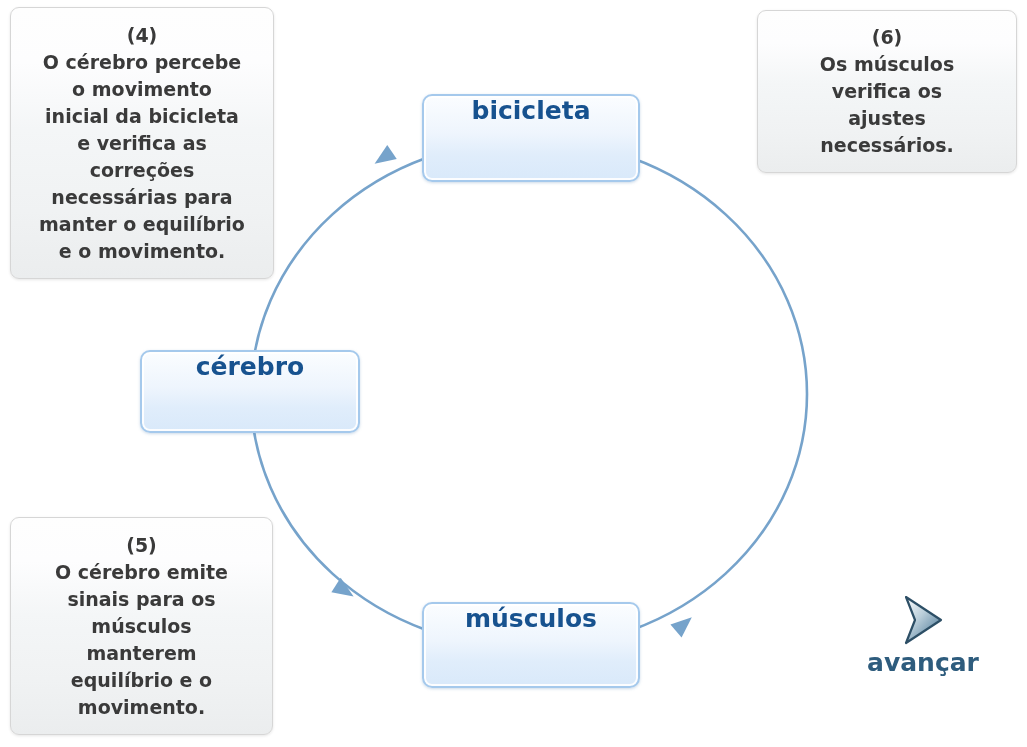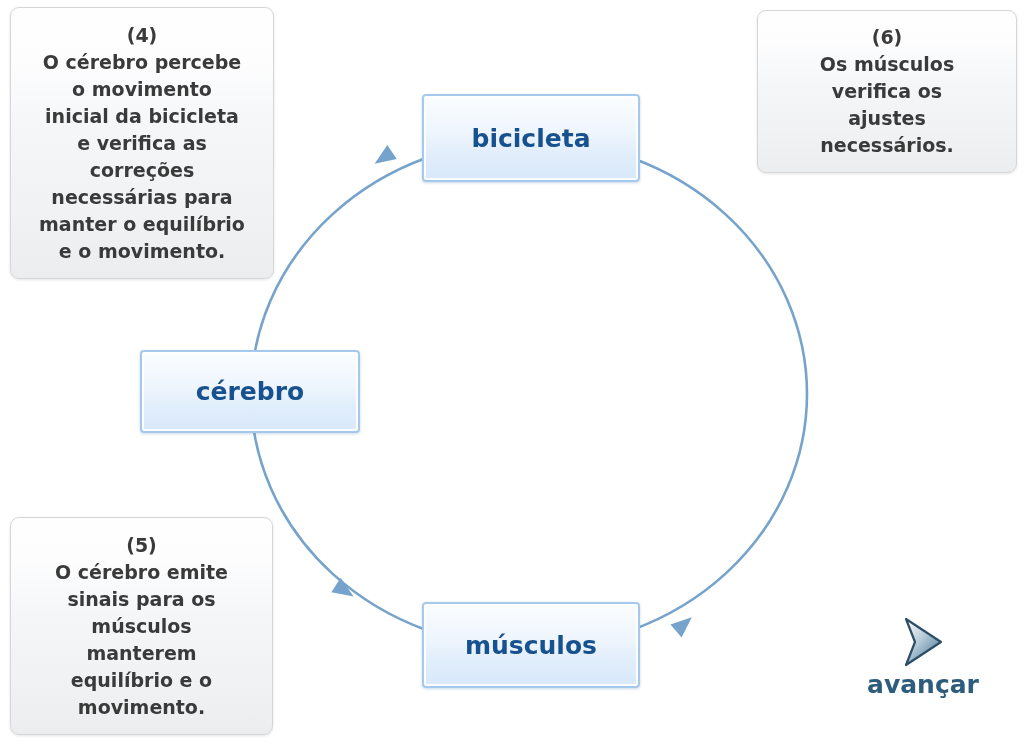--- a/index.html
+++ b/index.html
@@ -36,33 +36,33 @@
     font-size: 19px;
     line-height: 27px;
     padding: 6px 10px;
   }
   .cap-text { white-space: pre-line; }
   .node {
     position: absolute;
     z-index: 1;
     box-sizing: border-box;
     border: 2px solid #a5c9ec;
-    border-radius: 4px;
+    border-radius: 10px;
     background: linear-gradient(180deg, #fbfdff 0%, #eef5fd 45%, #e0edfb 70%, #d9e9fa 100%);
     box-shadow: inset 0 0 0 2px rgba(255,255,255,0.9), 0 1px 3px rgba(110,150,190,0.35);
     display: flex;
-    align-items: center;
+    align-items: flex-start;
     justify-content: center;
     color: #17528f;
     font-weight: bold;
     font-size: 25px;
   }
   .advance {
     position: absolute;
-    left: 855px; top: 616px;
+    left: 855px; top: 594px;
     width: 136px; height: 92px;
     z-index: 1;
     display: flex;
     flex-direction: column;
     align-items: center;
     justify-content: flex-start;
     cursor: pointer;
     background: transparent;
     border: none;
     padding: 0;

